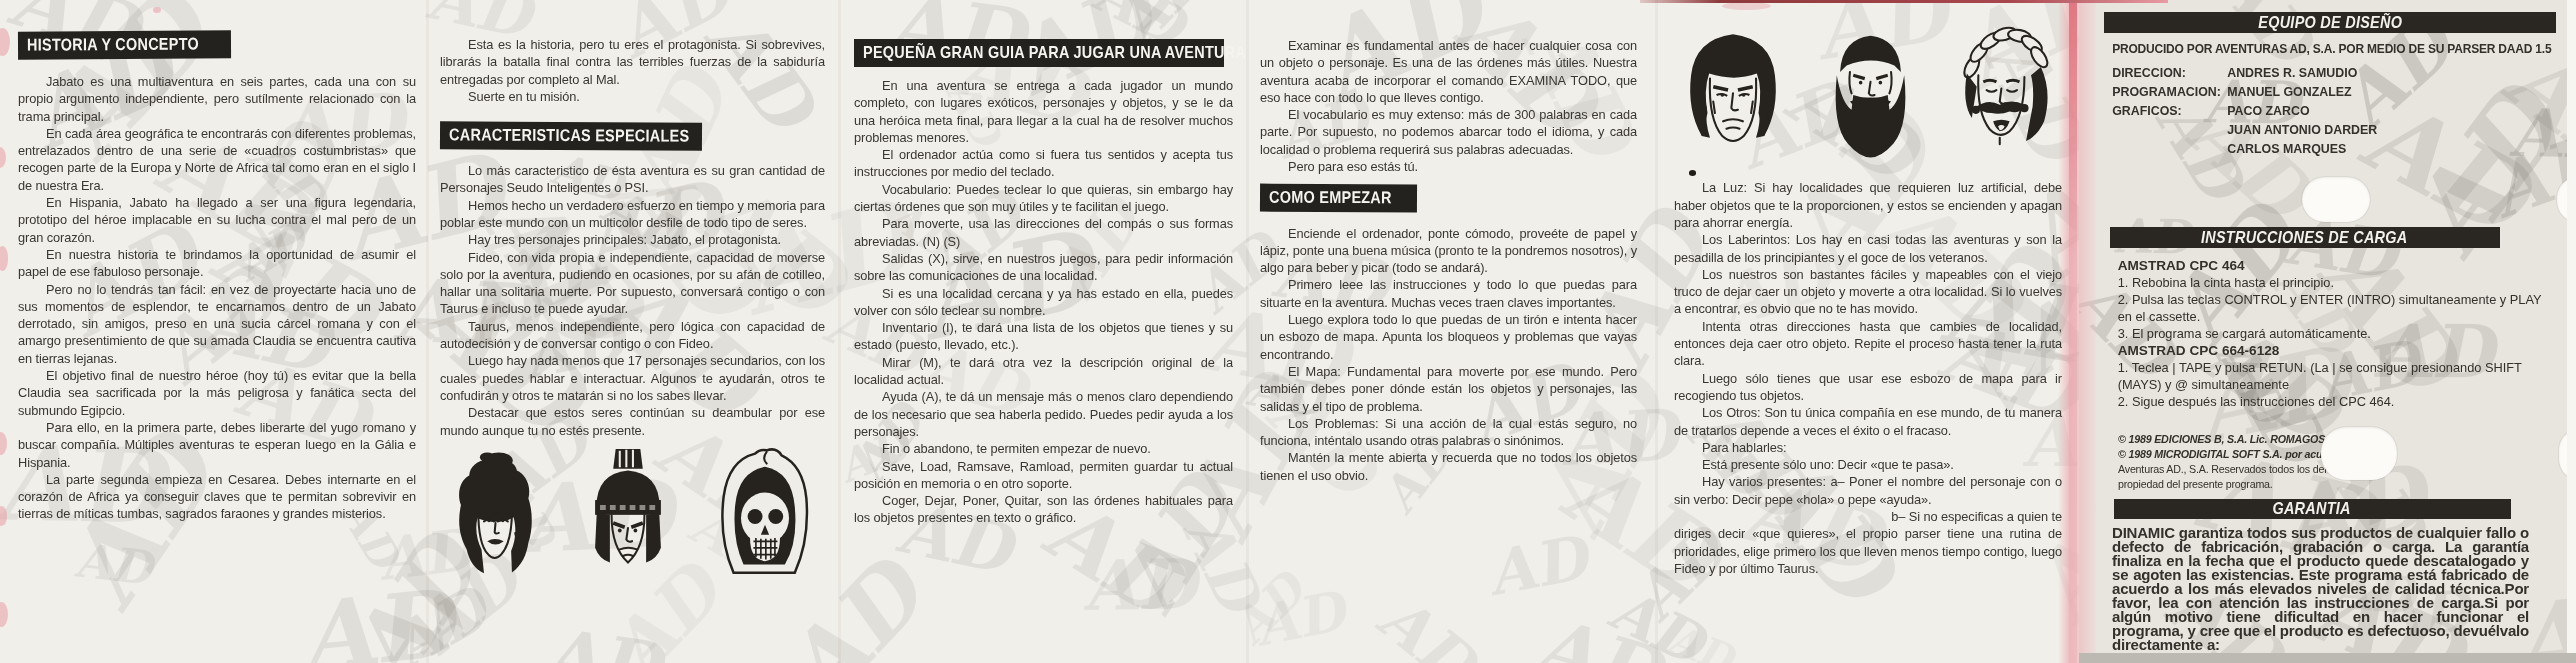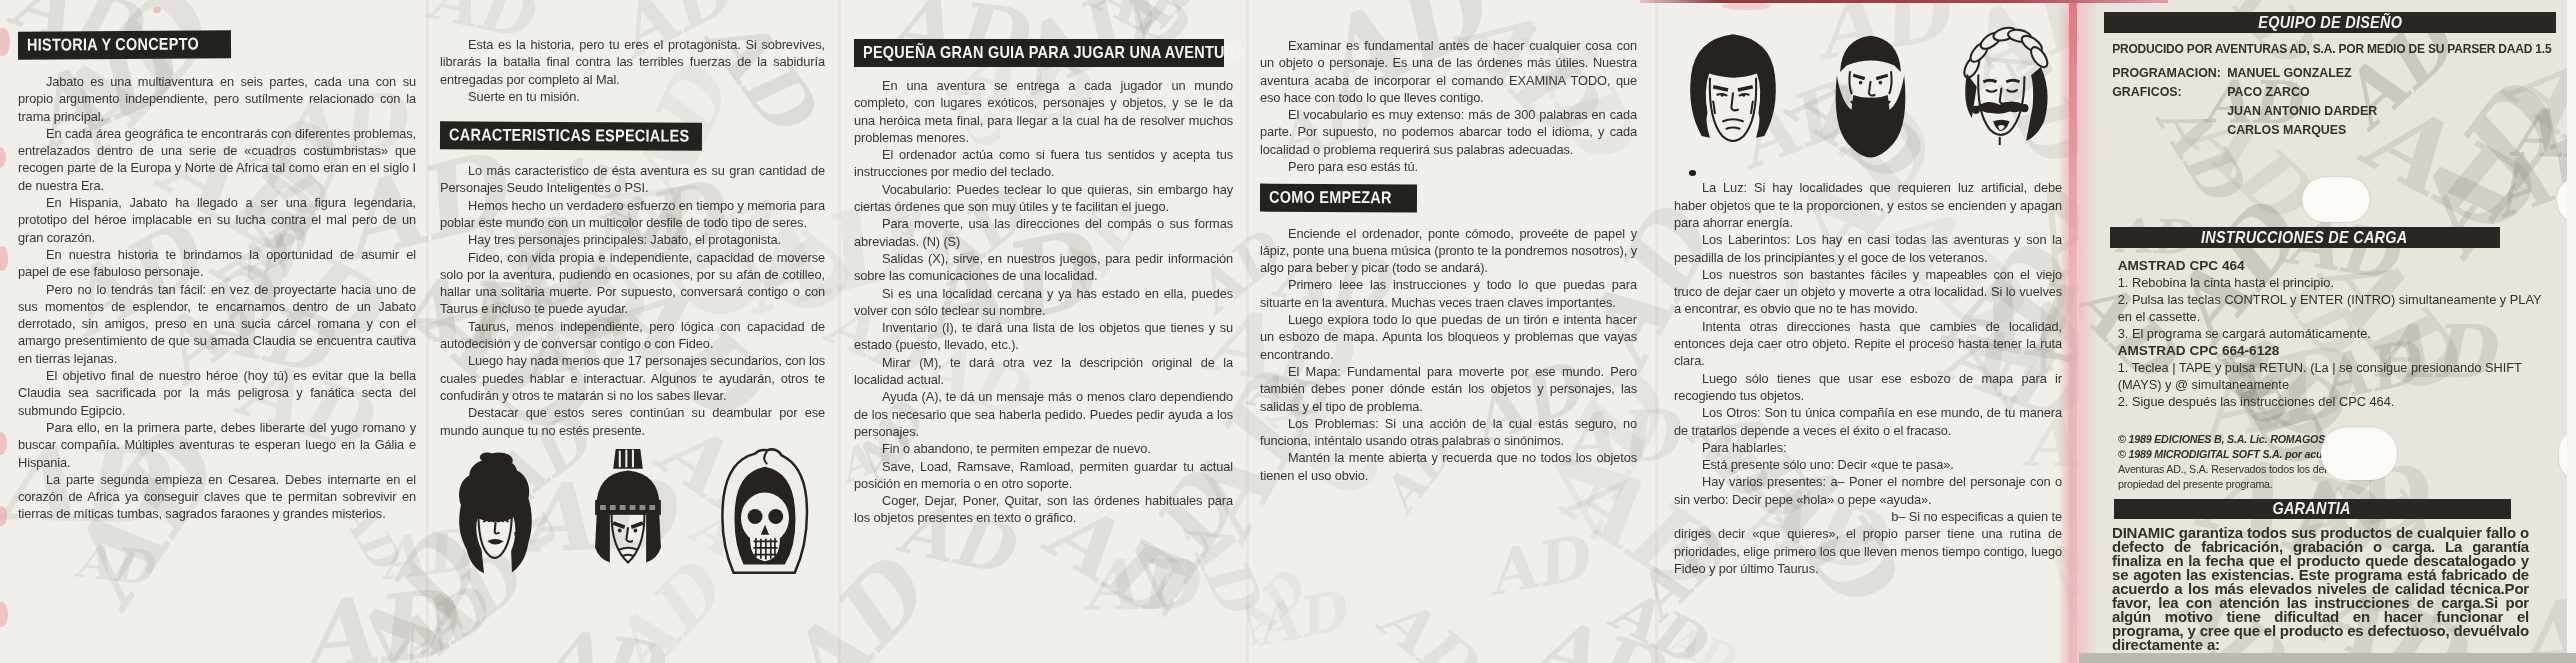--- a/index.html
+++ b/index.html
@@ -408,20 +408,24 @@
         <span style="left: 438px; top: 582px; font-size: 108px; transform: rotate(-5.86437deg); opacity: 0.14;">AD</span>
         <span style="left: 245px; top: 339px; font-size: 61px; transform: rotate(-11.4441deg); opacity: 0.22;">AD</span>
       </div>
 
     <section class="rp-section" style="left:25px;top:12px;width:470px">
       <div class="hbar-r" style="width:452px">
         <span class="ht">EQUIPO DE DISEÑO</span>
       </div>
       <div class="produced">PRODUCIDO POR AVENTURAS AD, S.A. POR MEDIO DE SU PARSER DAAD 1.5</div>
       <div class="credit-row">
+        <span class="cl">DIRECCION:</span>
+        <span>ANDRES R. SAMUDIO</span>
+      </div>
+      <div class="credit-row">
         <span class="cl">PROGRAMACION:</span>
         <span>MANUEL GONZALEZ</span>
       </div>
       <div class="credit-row">
         <span class="cl">GRAFICOS:</span>
         <span>PACO ZARCO</span>
       </div>
       <div class="credit-row">
         <span class="cl"></span>
         <span>JUAN ANTONIO DARDER</span>

